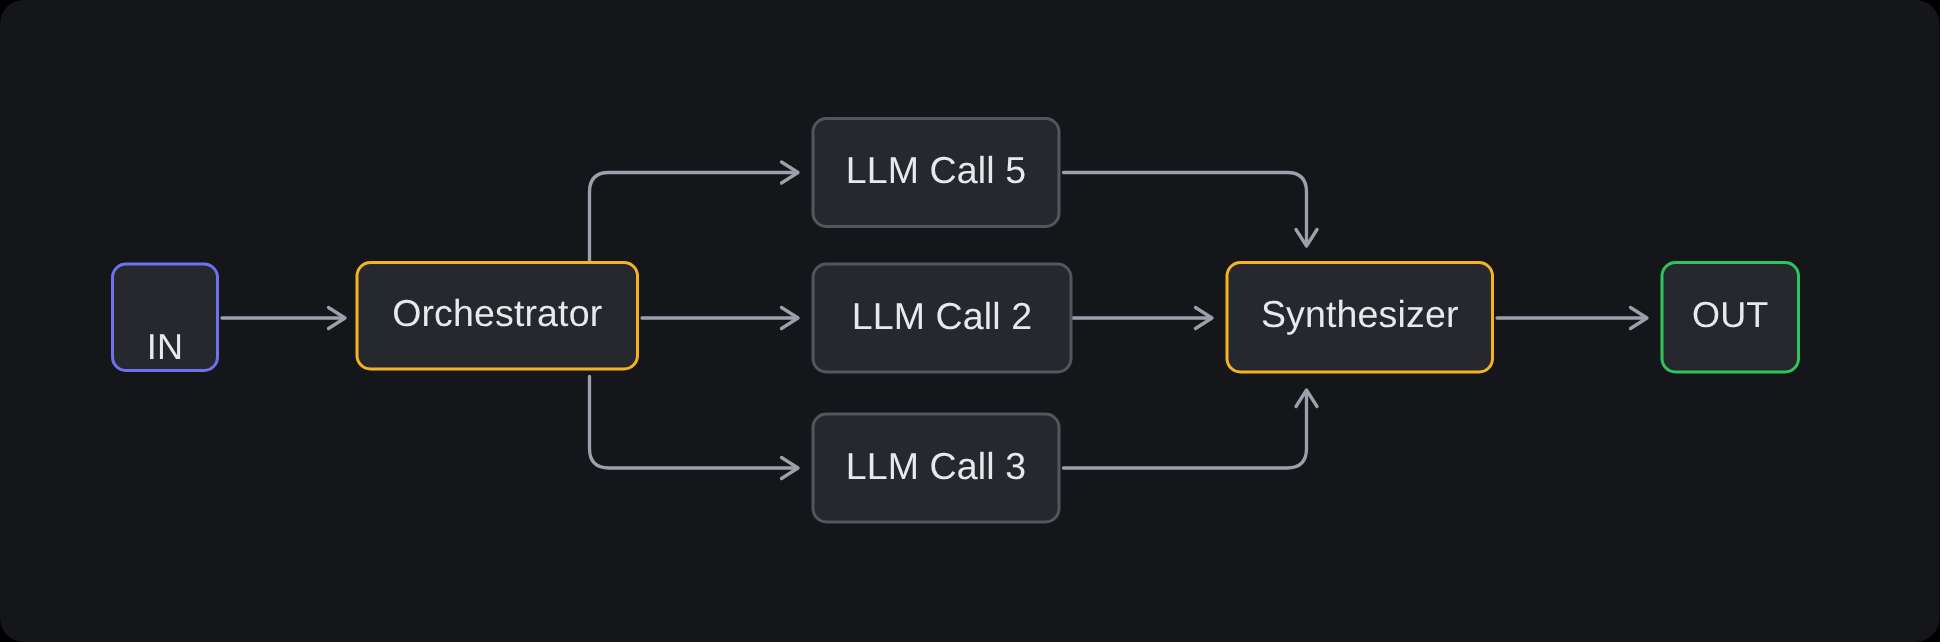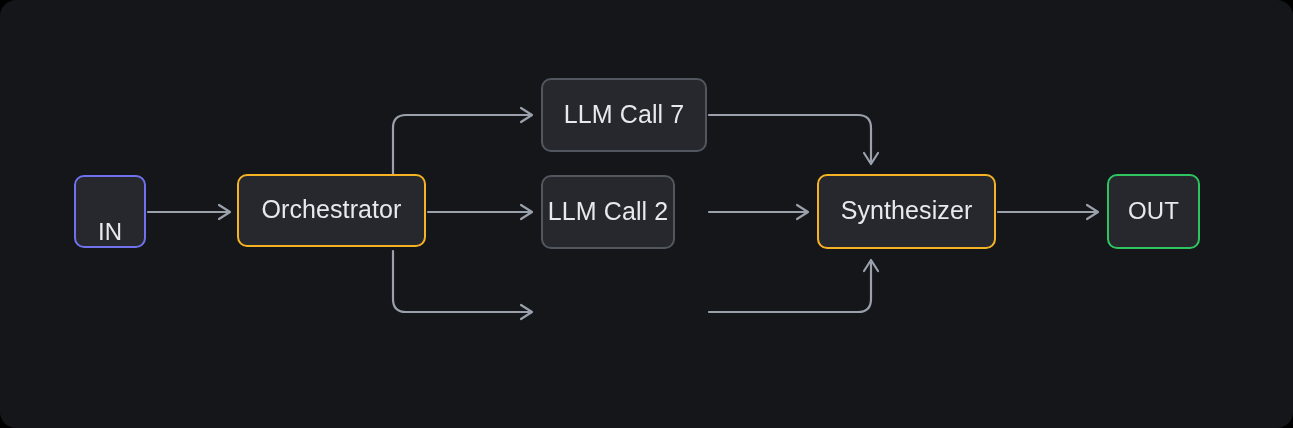--- a/index.html
+++ b/index.html
@@ -103,24 +103,27 @@
     </g>
   </svg>
 
   <div class="node io" style="left: 74px; top: 175px; width: 72px; height: 73px; border-color: rgb(111, 114, 236); background: rgb(38, 40, 45); align-items: flex-end;">
     <span class="node-label">IN</span>
   </div>
   <div class="node" style="left: 237px; top: 174px; width: 189px; height: 73px; border-color: rgb(245, 179, 36); background: rgb(38, 40, 45);">
     <span class="node-label">Orchestrator</span>
   </div>
   <div class="node" style="left: 541px; top: 78px; width: 166px; height: 74px; border-color: rgb(82, 86, 94); background: rgb(38, 40, 45);">
-    <span class="node-label">LLM Call 7</span>
+    <span class="node-label">LLM Call 5</span>
   </div>
-  <div class="node" style="left: 541px; top: 175px; width: 134px; height: 74px; border-color: rgb(82, 86, 94); background: rgb(38, 40, 45);">
+  <div class="node" style="left: 541px; top: 175px; width: 174px; height: 74px; border-color: rgb(82, 86, 94); background: rgb(38, 40, 45);">
     <span class="node-label">LLM Call 2</span>
+  </div>
+  <div class="node" style="left: 541px; top: 275px; width: 166px; height: 74px; border-color: rgb(82, 86, 94); background: rgb(38, 40, 45);">
+    <span class="node-label">LLM Call 3</span>
   </div>
   <div class="node" style="left: 817px; top: 174px; width: 179px; height: 75px; border-color: rgb(245, 179, 36); background: rgb(38, 40, 45);">
     <span class="node-label">Synthesizer</span>
   </div>
   <div class="node io" style="left: 1107px; top: 174px; width: 93px; height: 75px; border-color: rgb(46, 196, 95); background: rgb(38, 40, 45);">
     <span class="node-label">OUT</span>
   </div>
 
 </div>
 

